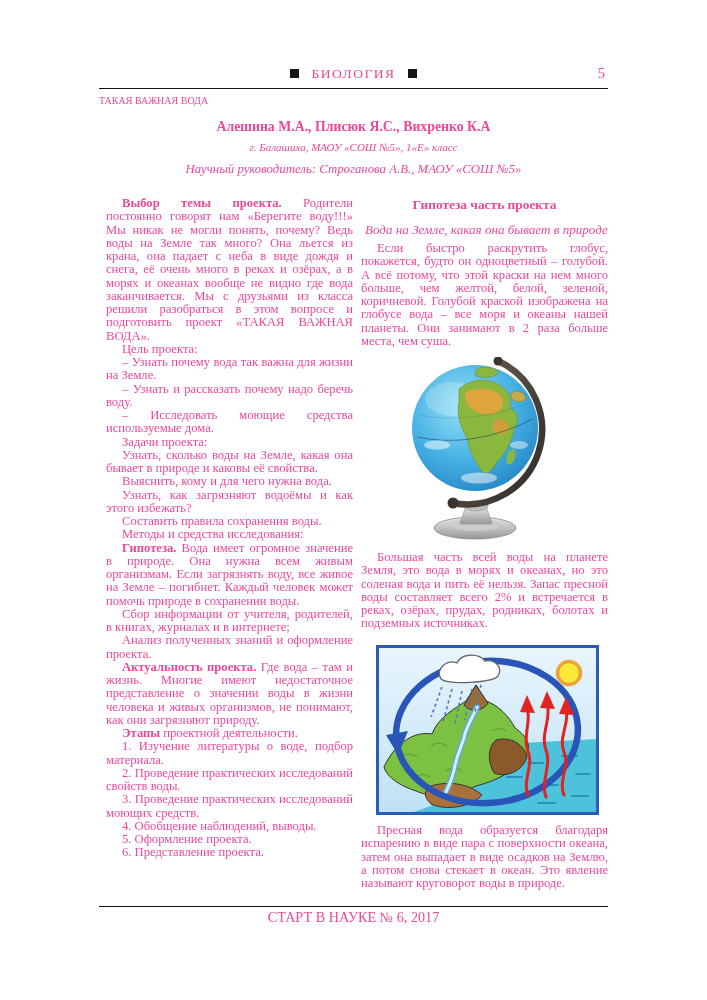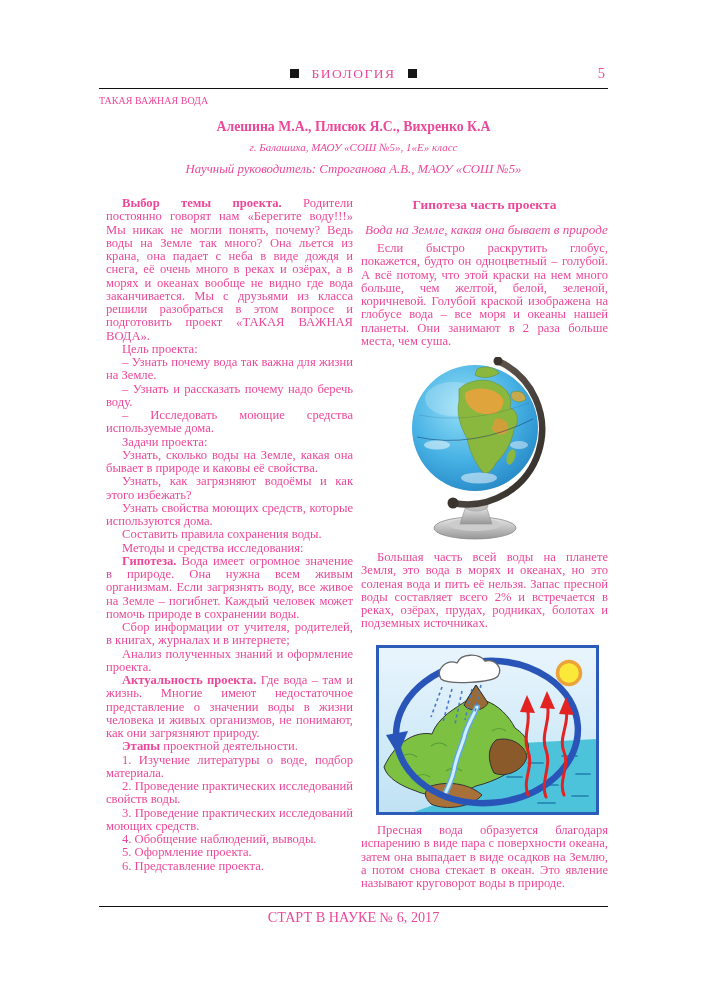--- a/index.html
+++ b/index.html
@@ -58,22 +58,22 @@
     <div class="supervisor">Научный руководитель: Строганова А.В., МАОУ «СОШ №5»</div>
 
     <div class="col left-col">
         <p class="para"><b>Выбор темы проекта.</b> Родители постоянно говорят нам «Берегите воду!!!» Мы никак не могли понять, почему? Ведь воды на Земле так много? Она льется из крана, она падает с неба в виде дождя и снега, её очень много в реках и озёрах, а в морях и океанах вообще не видно где вода заканчивается. Мы с друзьями из класса решили разобраться в этом вопросе и подготовить проект «ТАКАЯ ВАЖНАЯ ВОДА».</p>
         <p class="para">Цель проекта:</p>
         <p class="para">– Узнать почему вода так важна для жизни на Земле.</p>
         <p class="para">– Узнать и рассказать почему надо беречь воду.</p>
         <p class="para">– Исследовать моющие средства используемые дома.</p>
         <p class="para">Задачи проекта:</p>
         <p class="para">Узнать, сколько воды на Земле, какая она бывает в природе и каковы её свойства.</p>
+        <p class="para">Выяснить, кому и для чего нужна вода.</p>
         <p class="para">Узнать, как загрязняют водоёмы и как этого избежать?</p>
-        <p class="para">Узнать свойства моющих средств, которые используются дома.</p>
         <p class="para">Составить правила сохранения воды.</p>
         <p class="para">Методы и средства исследования:</p>
         <p class="para"><b>Гипотеза.</b> Вода имеет огромное значение в природе. Она нужна всем живым организмам. Если загрязнять воду, все живое на Земле – погибнет. Каждый человек может помочь природе в сохранении воды.</p>
         <p class="para">Сбор информации от учителя, родителей, в книгах, журналах и в интернете;</p>
         <p class="para">Анализ полученных знаний и оформление проекта.</p>
         <p class="para"><b>Актуальность проекта.</b> Где вода – там и жизнь. Многие имеют недостаточное представление о значении воды в жизни человека и живых организмов, не понимают, как они загрязняют природу.</p>
         <p class="para"><b>Этапы</b> проектной деятельности.</p>
         <p class="para">1. Изучение литературы о воде, подбор материала.</p>
         <p class="para">2. Проведение практических исследований свойств воды.</p>
         <p class="para">3. Проведение практических исследований моющих средств.</p>

